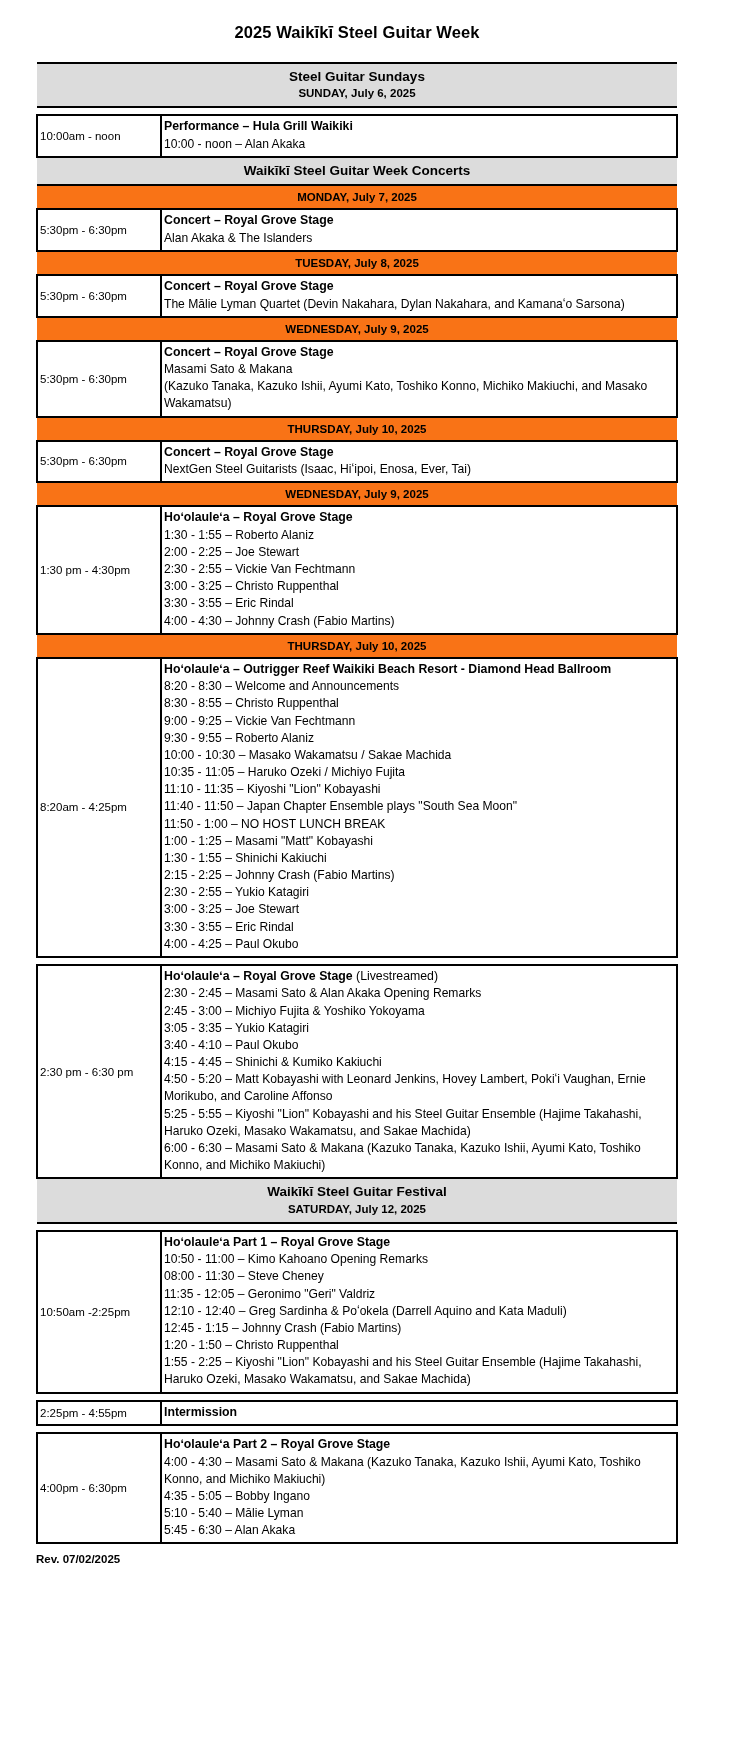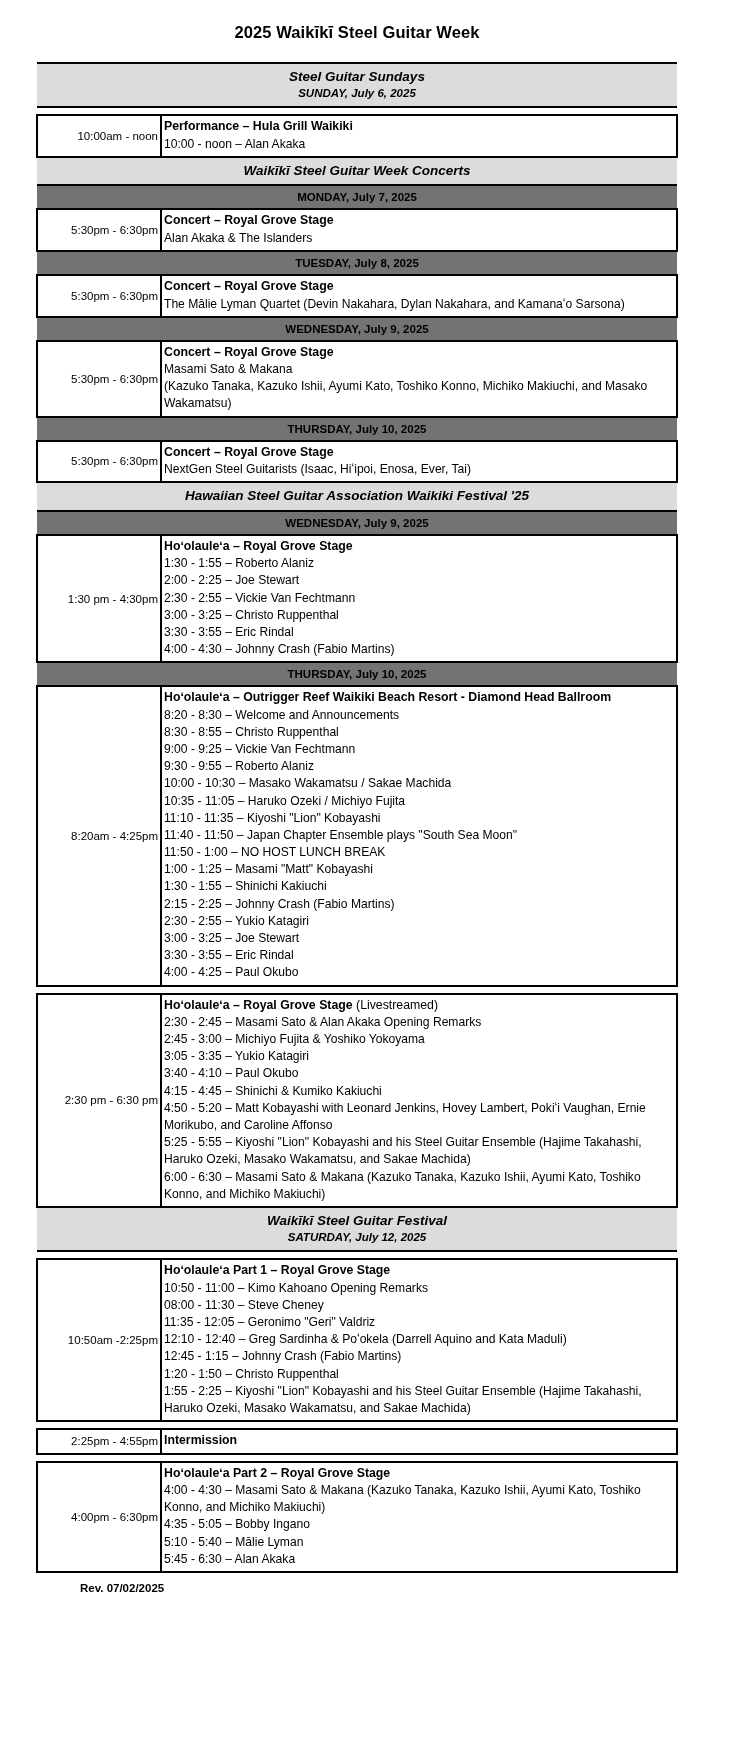--- a/index.html
+++ b/index.html
@@ -37,48 +37,47 @@
   
   .section-band td {
     background: #dcdcdc;
     text-align: center;
     font-weight: bold;
     font-size: 13.5px;
     padding: 4px 4px 5px 4px;
     border-top: 2.5px solid #000;
     border-bottom: 2.5px solid #000;
     line-height: 1.3;
-    font-style: italic;
   }
   .section-band .band-sub {
     display: block;
     font-size: 11.5px;
     font-weight: bold;
     padding-top: 1px;
   }
 
   
   .date-row td {
     text-align: center;
     font-weight: bold;
     font-size: 11.5px;
     padding: 5px 4px 5px 4px;
     border: none;
-    background: #737373;
+    background: #f97316;
   }
 
   
   .event-row td {
     border: 2px solid #000;
     vertical-align: middle;
     background: #ffffff;
   }
   .event-row td.time {
     width: 118px;
-    text-align: right;
+    text-align: left;
     font-size: 11.5px;
     padding: 3px 2px;
     white-space: nowrap;
   }
   .event-row td.detail {
     padding: 2px 5px 3px 2px;
     vertical-align: top;
   }
   .detail .head {
     font-weight: bold;
@@ -98,21 +97,20 @@
   .spacer-row td {
     height: 6px;
     border: none;
     padding: 0;
     background: #ffffff;
   }
   .footer {
     font-size: 11.5px;
     font-weight: bold;
     padding: 9px 0 0 0;
-    margin-left: 44px;
   }
 </style>
 </head>
 <body>
 
 <div class="page">
 
   <h1 class="doc-title">
     <span>2025 Waikīkī Steel Guitar Week</span>
   </h1>
@@ -168,23 +166,20 @@
         </tr>
         <tr class="date-row">
           <td colspan="2">THURSDAY, July 10, 2025</td>
         </tr>
         <tr class="event-row">
           <td class="time">5:30pm - 6:30pm</td>
           <td class="detail">
             <span class="head"><span>Concert – Royal Grove Stage</span></span>
             <span class="item">NextGen Steel Guitarists (Isaac, Hiʻipoi, Enosa, Ever, Tai)</span>
           </td>
-        </tr>
-        <tr class="section-band">
-          <td colspan="2"><span>Hawaiian Steel Guitar Association Waikiki Festival '25</span></td>
         </tr>
         <tr class="date-row">
           <td colspan="2">WEDNESDAY, July 9, 2025</td>
         </tr>
         <tr class="event-row">
           <td class="time">1:30 pm - 4:30pm</td>
           <td class="detail">
             <span class="head"><span>Hoʻolauleʻa – Royal Grove Stage</span></span>
             <span class="item">1:30 - 1:55 – Roberto Alaniz</span>
             <span class="item">2:00 - 2:25 – Joe Stewart</span>

